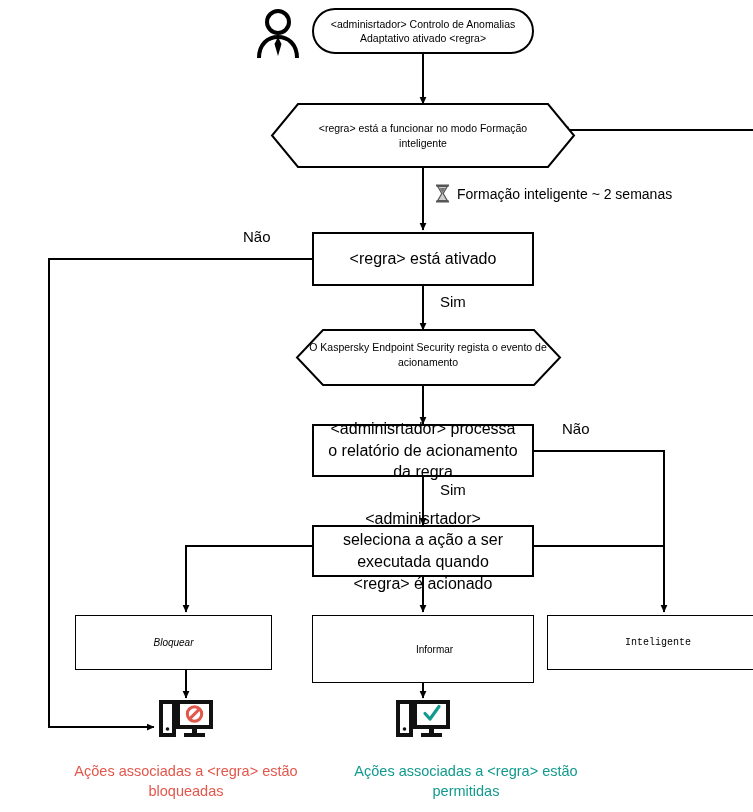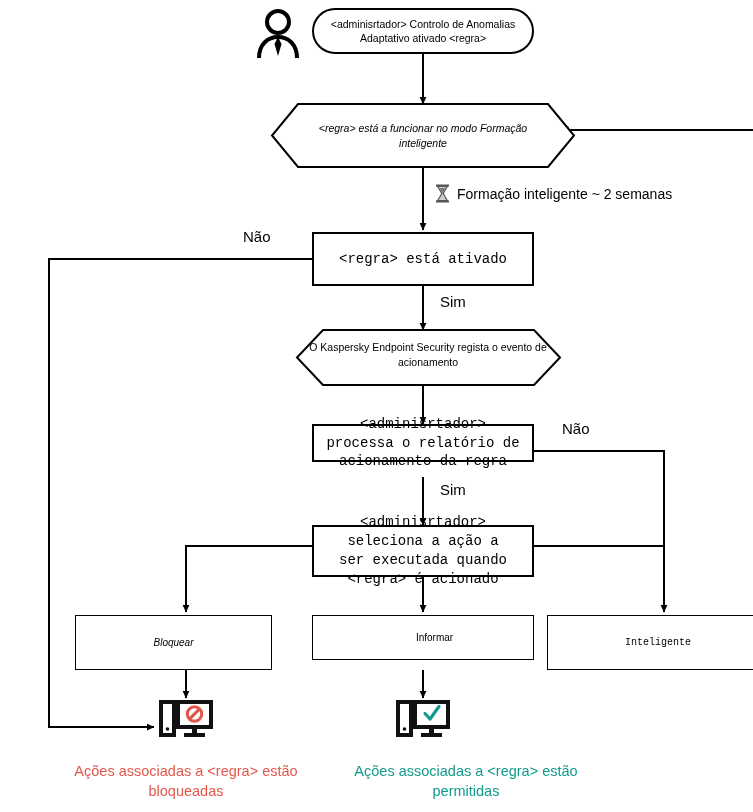--- a/index.html
+++ b/index.html
@@ -1,21 +1,21 @@
 <!DOCTYPE html>
 <html><head>
 <meta charset="utf-8">
 <style>
   html,body{margin:0;padding:0;background:#ffffff;}
   body{width:753px;height:812px;font-family:"Liberation Sans",sans-serif;position:relative;overflow:hidden;}
   #stage{position:relative;width:753px;height:812px;margin-left:44px;}
   svg#wires{position:absolute;left:0;top:0;width:753px;height:812px;}
   .node{position:absolute;box-sizing:border-box;display:flex;align-items:center;justify-content:center;text-align:center;background:#fff;}
   .rounded{border:2px solid #000;border-radius:26px;font-size:10.5px;line-height:1.35;color:#000;}
-  .rect{border:2px solid #000;font-size:14px;line-height:1.35;color:#000;font-family:Liberation Mono, monospace;}
+  .rect{border:2px solid #000;font-size:16px;line-height:1.35;color:#000;}
   .rect-thin{border:1.5px solid #000;font-size:10px;line-height:1.3;color:#000;}
   .hexlabel{position:absolute;display:flex;align-items:center;justify-content:center;
             text-align:center;font-size:10.5px;line-height:1.35;color:#000;}
   .edge-label{position:absolute;font-size:15px;color:#000;white-space:nowrap;}
   .time-label{position:absolute;font-size:14px;color:#000;white-space:nowrap;}
   .outcome{position:absolute;text-align:center;font-size:14.5px;line-height:1.35;white-space:pre-line;}
   .icon-abs{position:absolute;}
 </style>
 </head>
 <body>
@@ -65,45 +65,45 @@
   <svg class="icon-abs" style="left:206px;top:6px;" width="56" height="56" viewBox="0 0 56 56">
     <circle cx="28" cy="16" r="11" fill="none" stroke="#000" stroke-width="4"></circle>
     <path d="M9,52 C9,38 18,31 28,31 C38,31 47,38 47,52" fill="none" stroke="#000" stroke-width="4"></path>
     <path d="M28,31 L24.5,38 L28,50 L31.5,38 Z" fill="#000"></path>
   </svg>
 
   <div class="node rounded" style="left:268px;top:8px;width:222px;height:46px;padding:0 14px;">
     <span>&lt;adminisrtador&gt; Controlo de Anomalias Adaptativo ativado &lt;regra&gt;</span>
   </div>
 
-  <div class="hexlabel" style="left:254px;top:104px;width:250px;height:63px;padding:0 10px;box-sizing:border-box;font-style:italic;">
+  <div class="hexlabel" style="left:254px;top:104px;width:250px;height:63px;padding:0 10px;box-sizing:border-box;">
     <span>&lt;regra&gt; está a funcionar no modo Formação inteligente</span>
   </div>
 
   <div class="node rect" style="left:268px;top:232px;width:222px;height:54px;padding:0 10px;">
     <span>&lt;regra&gt; está ativado</span>
   </div>
 
   <div class="hexlabel" style="left:248px;top:330px;width:272px;height:49px;">
     <span>O Kaspersky Endpoint Security regista o evento de acionamento</span>
   </div>
 
-  <div class="node rect" style="left:268px;top:424px;width:222px;height:38px;padding:0 10px;">
+  <div class="node rect" style="left:268px;top:424px;width:222px;height:53px;padding:0 10px;">
     <span>&lt;adminisrtador&gt; processa o relatório de acionamento da regra</span>
   </div>
 
   <div class="node rect" style="left:268px;top:525px;width:222px;height:52px;padding:0 22px;">
     <span>&lt;adminisrtador&gt; seleciona a ação a ser executada quando &lt;regra&gt; é acionado</span>
   </div>
 
   <div class="node rect-thin" style="left:31px;top:615px;width:197px;height:55px;font-style:italic;">
     <span>Bloquear</span>
   </div>
 
-  <div class="node rect-thin" style="left:268px;top:615px;width:222px;height:45px;padding-left:23px;">
+  <div class="node rect-thin" style="left:268px;top:615px;width:222px;height:68px;padding-left:23px;">
     <span>Informar</span>
   </div>
 
   <div class="node rect-thin" style="left:503px;top:615px;width:222px;height:55px;font-family:Liberation Mono, monospace;">
     <span>Inteligente</span>
   </div>
 
   <div class="edge-label" style="left:199px;top:228px;">Não</div>
   <div class="edge-label" style="left:396px;top:293px;">Sim</div>
   <div class="edge-label" style="left:518px;top:420px;">Não</div>

